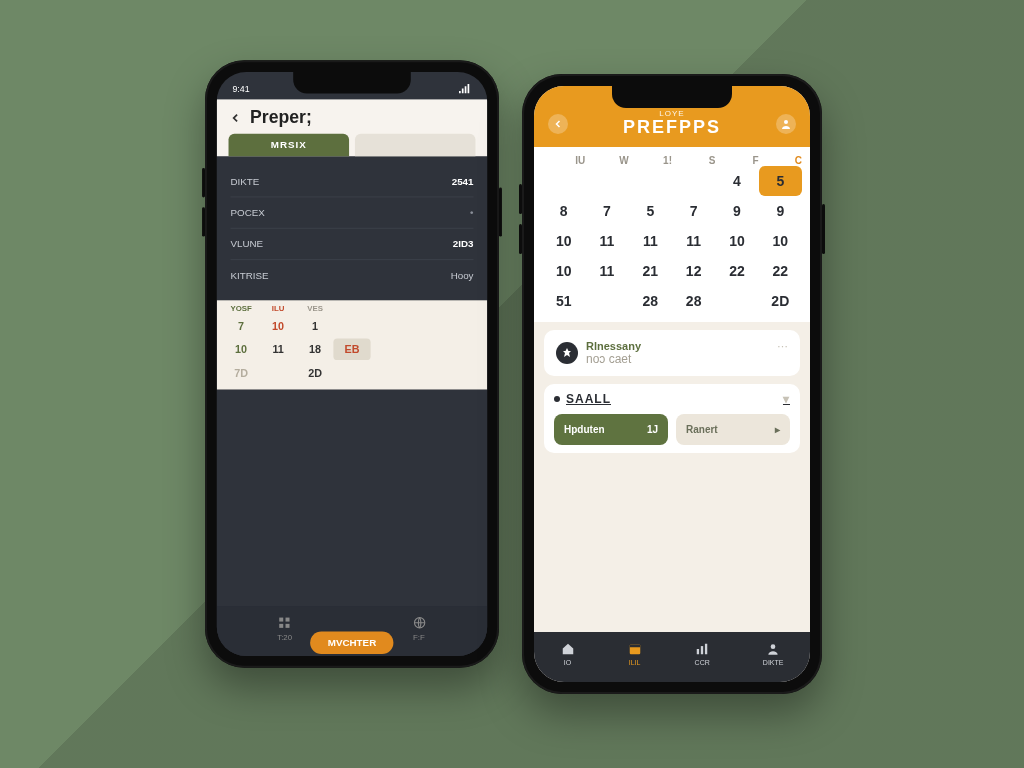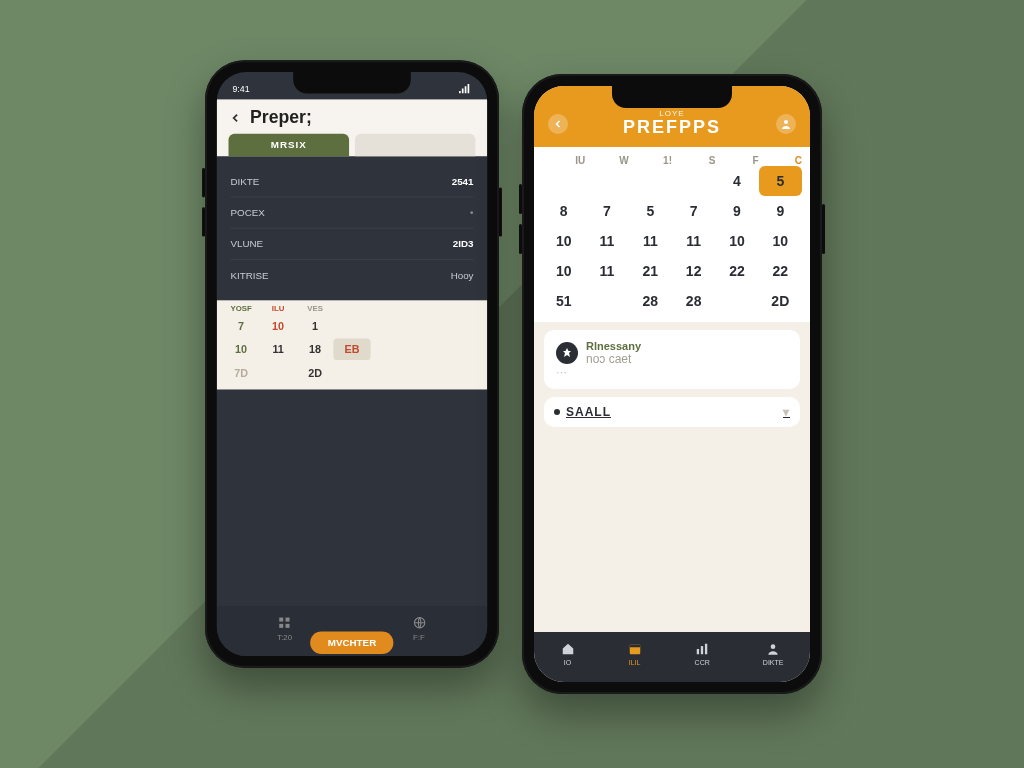--- a/index.html
+++ b/index.html
@@ -87,21 +87,21 @@
   .b-cal .dow span{flex:1;text-align:right;font-size:10px;font-weight:600;color:#9a958b;}
   .b-cal .dow .on{color:#e08a1e;}
   .b-cal .wk{display:flex;}
   .b-cal .wk span{flex:1;text-align:center;font-size:14px;font-weight:800;padding:7px 0;
     color:#2a2d33;}
   .b-cal .fade{color:#c4beb2;}
   .b-cal .or{color:#e08a1e;}
   .b-cal .sel{background:#e89a1f;color:#fff;border-radius:6px;}
   .b-cal .gr{color:#5d6f3e;}
   .b-event{margin:8px 10px;background:#fff;border-radius:10px;padding:10px 12px;
-    display:flex;align-items:flex-start;justify-content:space-between;font-size:11px;color:#5a5f52;flex-direction:column;}
+    display:flex;align-items:flex-start;justify-content:space-between;font-size:11px;color:#5a5f52;}
   .b-event .pin{width:22px;height:22px;border-radius:50%;background:#2b2e34;color:#fff;
     display:flex;align-items:center;justify-content:center;font-size:12px;}
   .b-event .lbl{font-weight:700;color:#5d6f3e;}
   .b-event .sub{font-size:12px;color:#a39e92;}
   .b-section{margin:4px 10px;background:#fff;border-radius:10px;padding:8px 10px;}
   .b-sectitle{display:flex;align-items:center;gap:6px;font-size:12px;font-weight:800;
     color:#2a2d33;letter-spacing:1px;text-decoration:underline;}
   .b-cards{display:flex;gap:8px;margin-top:8px;}
   .b-card{flex:1;border-radius:8px;padding:10px;display:flex;justify-content:space-between;
     align-items:center;font-size:10px;font-weight:700;}
@@ -325,20 +325,30 @@
         </span>
         <span style="color:#c7c2b6;">⋯</span>
       </div>
 
       <div class="b-section">
         <div class="b-sectitle">
           <span style="width:6px;height:6px;border-radius:50%;background:#2a2d33;"></span>
           <span>SAALL</span>
           <span style="margin-left:auto;color:#c7c2b6;">▾</span>
         </div>
+        <div class="b-cards">
+          <div class="b-card green">
+            <span>Hpduten</span>
+            <span>1J</span>
+          </div>
+          <div class="b-card tan">
+            <span>Ranert</span>
+            <span>▸</span>
+          </div>
+        </div>
       </div>
 
       <div class="b-bot">
         <div class="item">
           <svg width="14" height="14" viewBox="0 0 24 24" fill="#cfd2d8">
               <path d="M3 11l9-8 9 8v10H3z"></path>
             </svg>
           <span>IO</span>
         </div>
         <div class="item hl">

